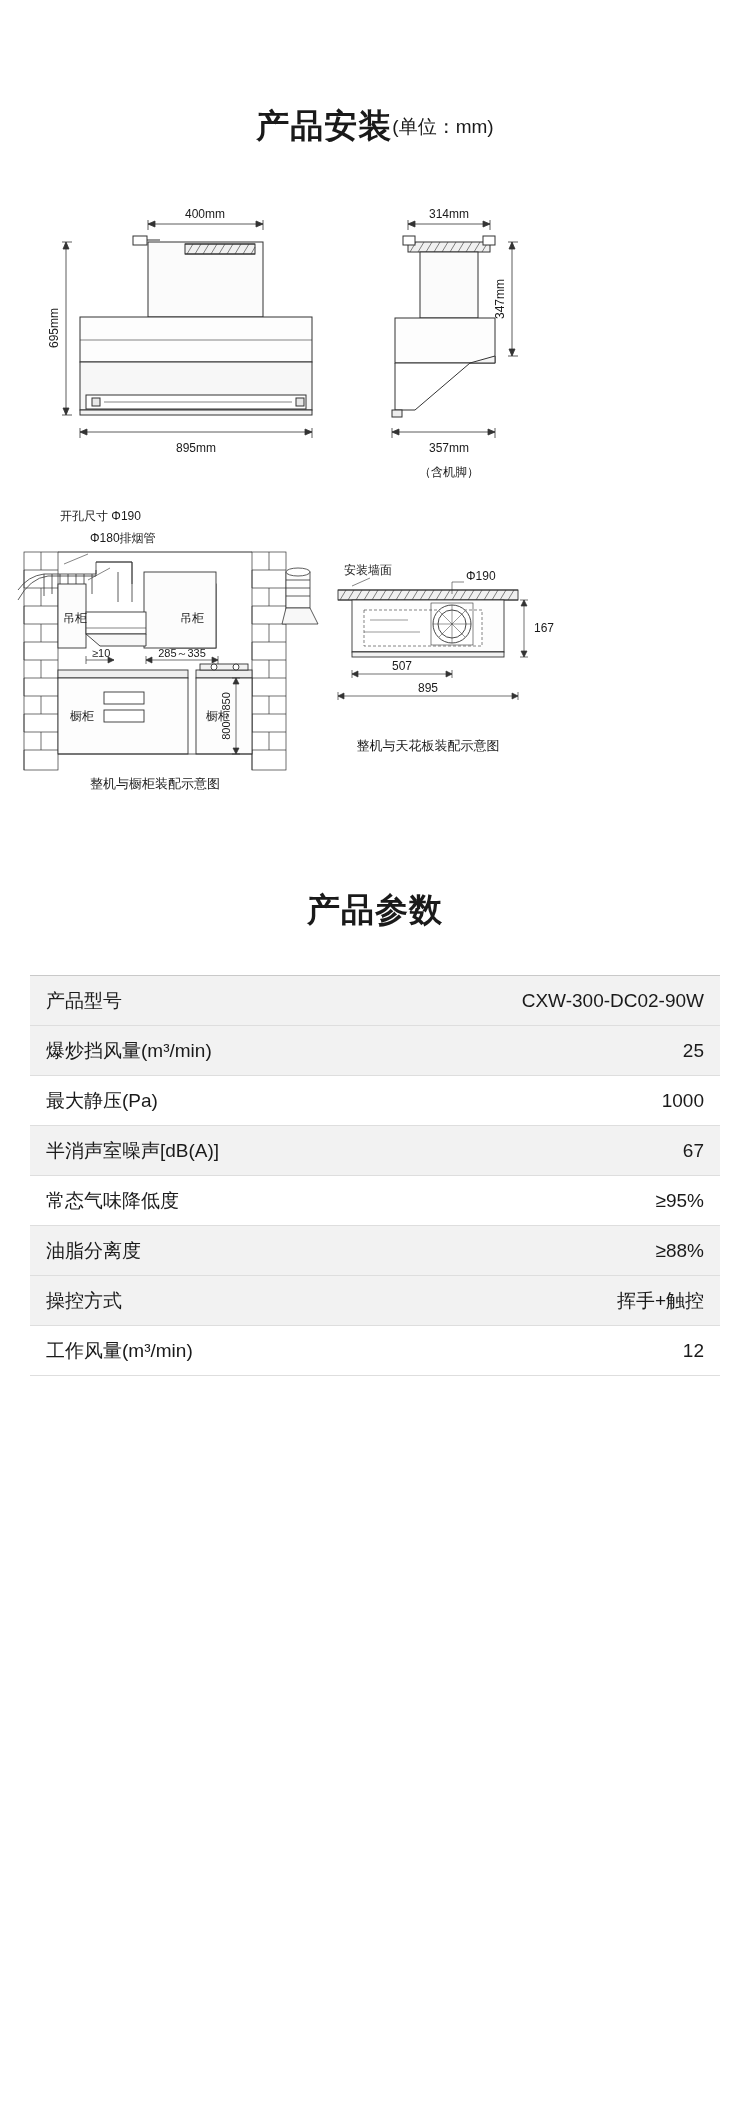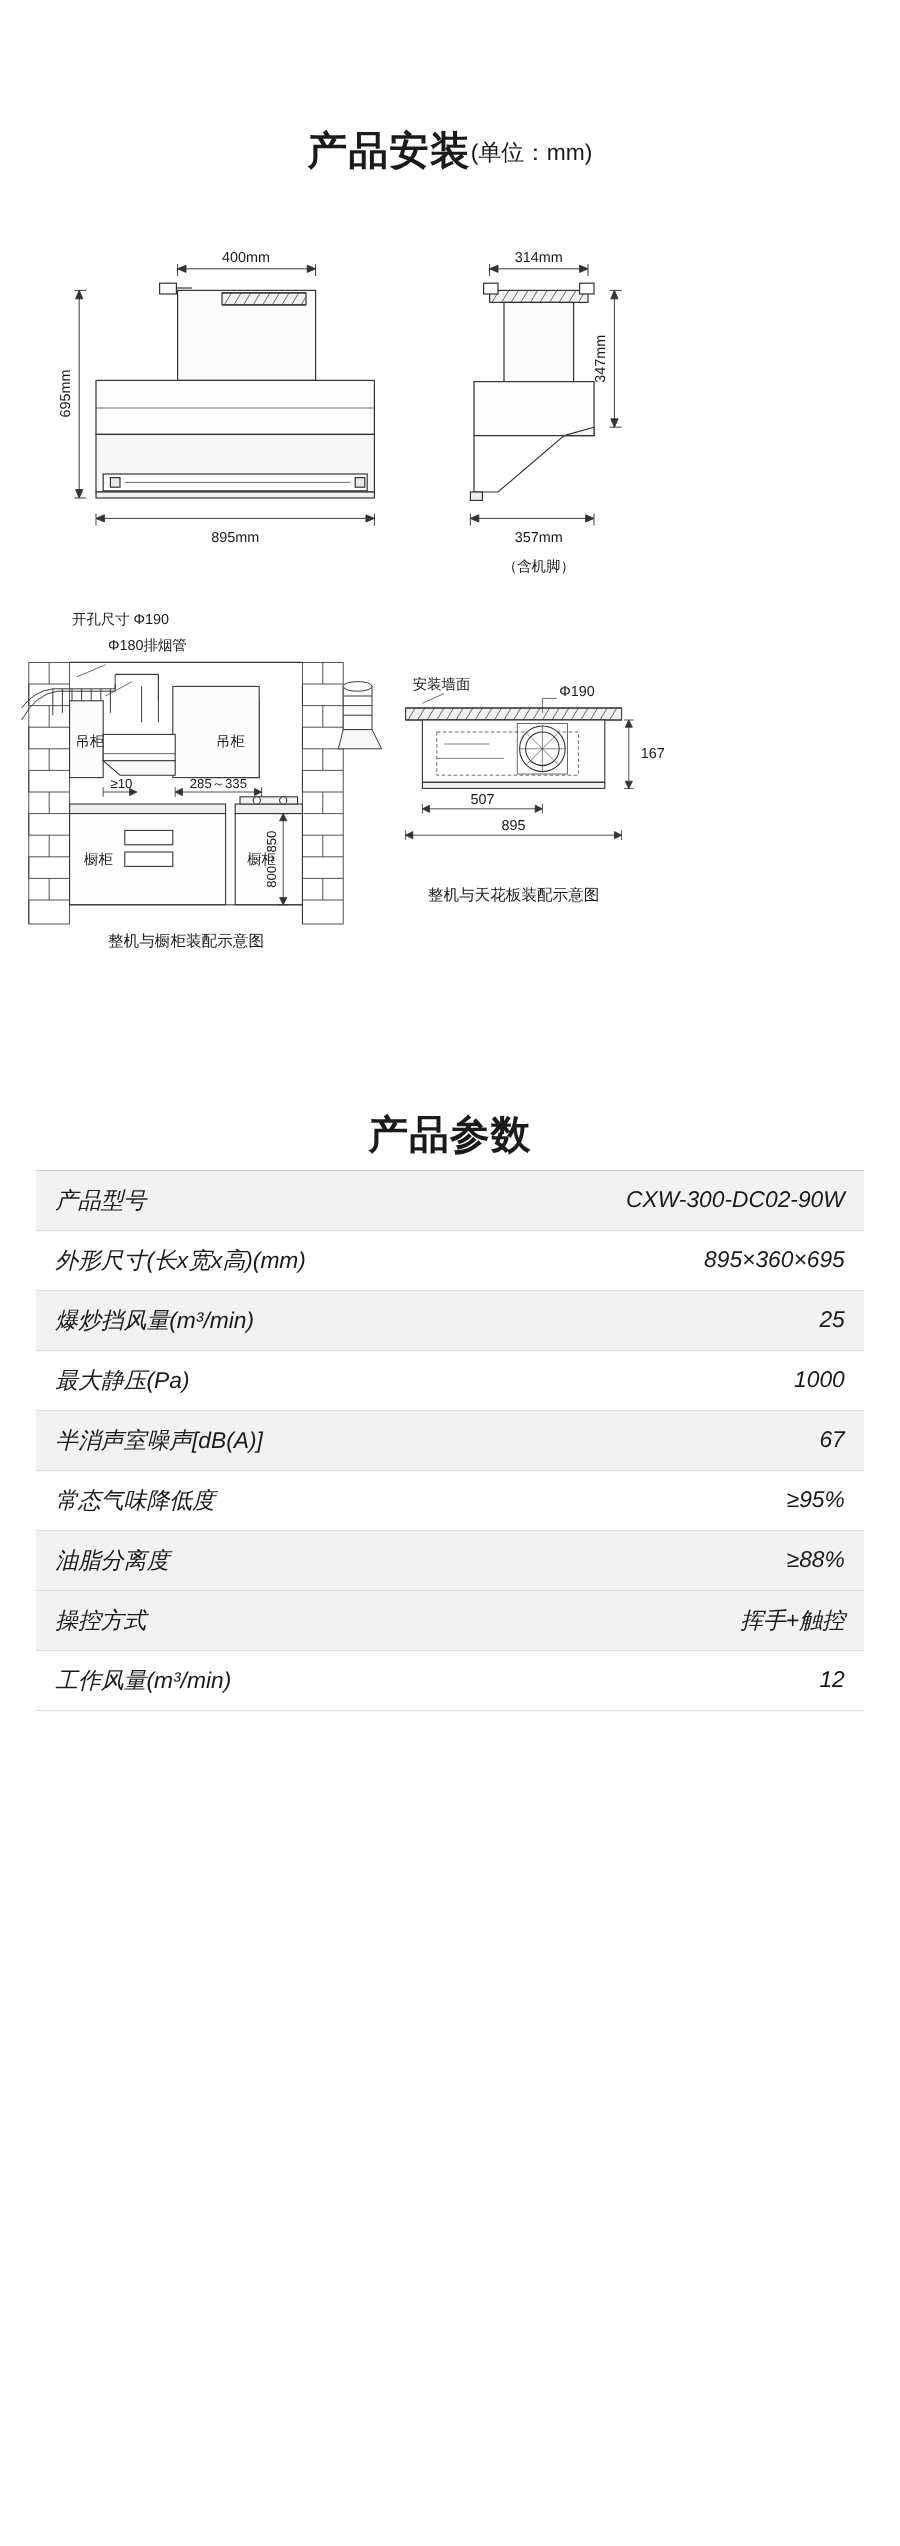--- a/index.html
+++ b/index.html
@@ -35,21 +35,21 @@
     width: 750px;
   }
   .title-install .unit {
     font-size: 19px;
     font-weight: normal;
     letter-spacing: 0;
     vertical-align: 4px;
   }
   .title-params {
     position: absolute;
-    top: 924px;
+    top: 888px;
     left: 0;
     width: 750px;
   }
 
   
   .drawings {
     position: absolute;
     top: 180px;
     left: 0;
     width: 724px;
@@ -67,21 +67,20 @@
   }
   .param-row {
     display: flex;
     align-items: center;
     justify-content: space-between;
     height: 50px;
     padding: 0 16px;
     box-sizing: border-box;
     border-bottom: 1px solid #dedede;
     font-size: 19px;
-    font-style: italic;
   }
   .param-row.alt {
     background: #f2f2f2;
   }
   .param-name {
     text-align: left;
     white-space: nowrap;
   }
   .param-value {
     text-align: left;
@@ -308,24 +307,20 @@
     </svg>
   </div>
 
   <div class="section-title title-params">产品参数</div>
 
   <div class="params">
     <div class="param-row alt">
       <span class="param-name">产品型号</span>
       <span class="param-value">CXW-300-DC02-90W</span>
     </div>
-    <div class="param-row">
-      <span class="param-name">外形尺寸(长x宽x高)(mm)</span>
-      <span class="param-value">895×360×695</span>
-    </div>
     <div class="param-row alt">
       <span class="param-name">爆炒挡风量(m³/min)</span>
       <span class="param-value">25</span>
     </div>
     <div class="param-row">
       <span class="param-name">最大静压(Pa)</span>
       <span class="param-value">1000</span>
     </div>
     <div class="param-row alt">
       <span class="param-name">半消声室噪声[dB(A)]</span>

